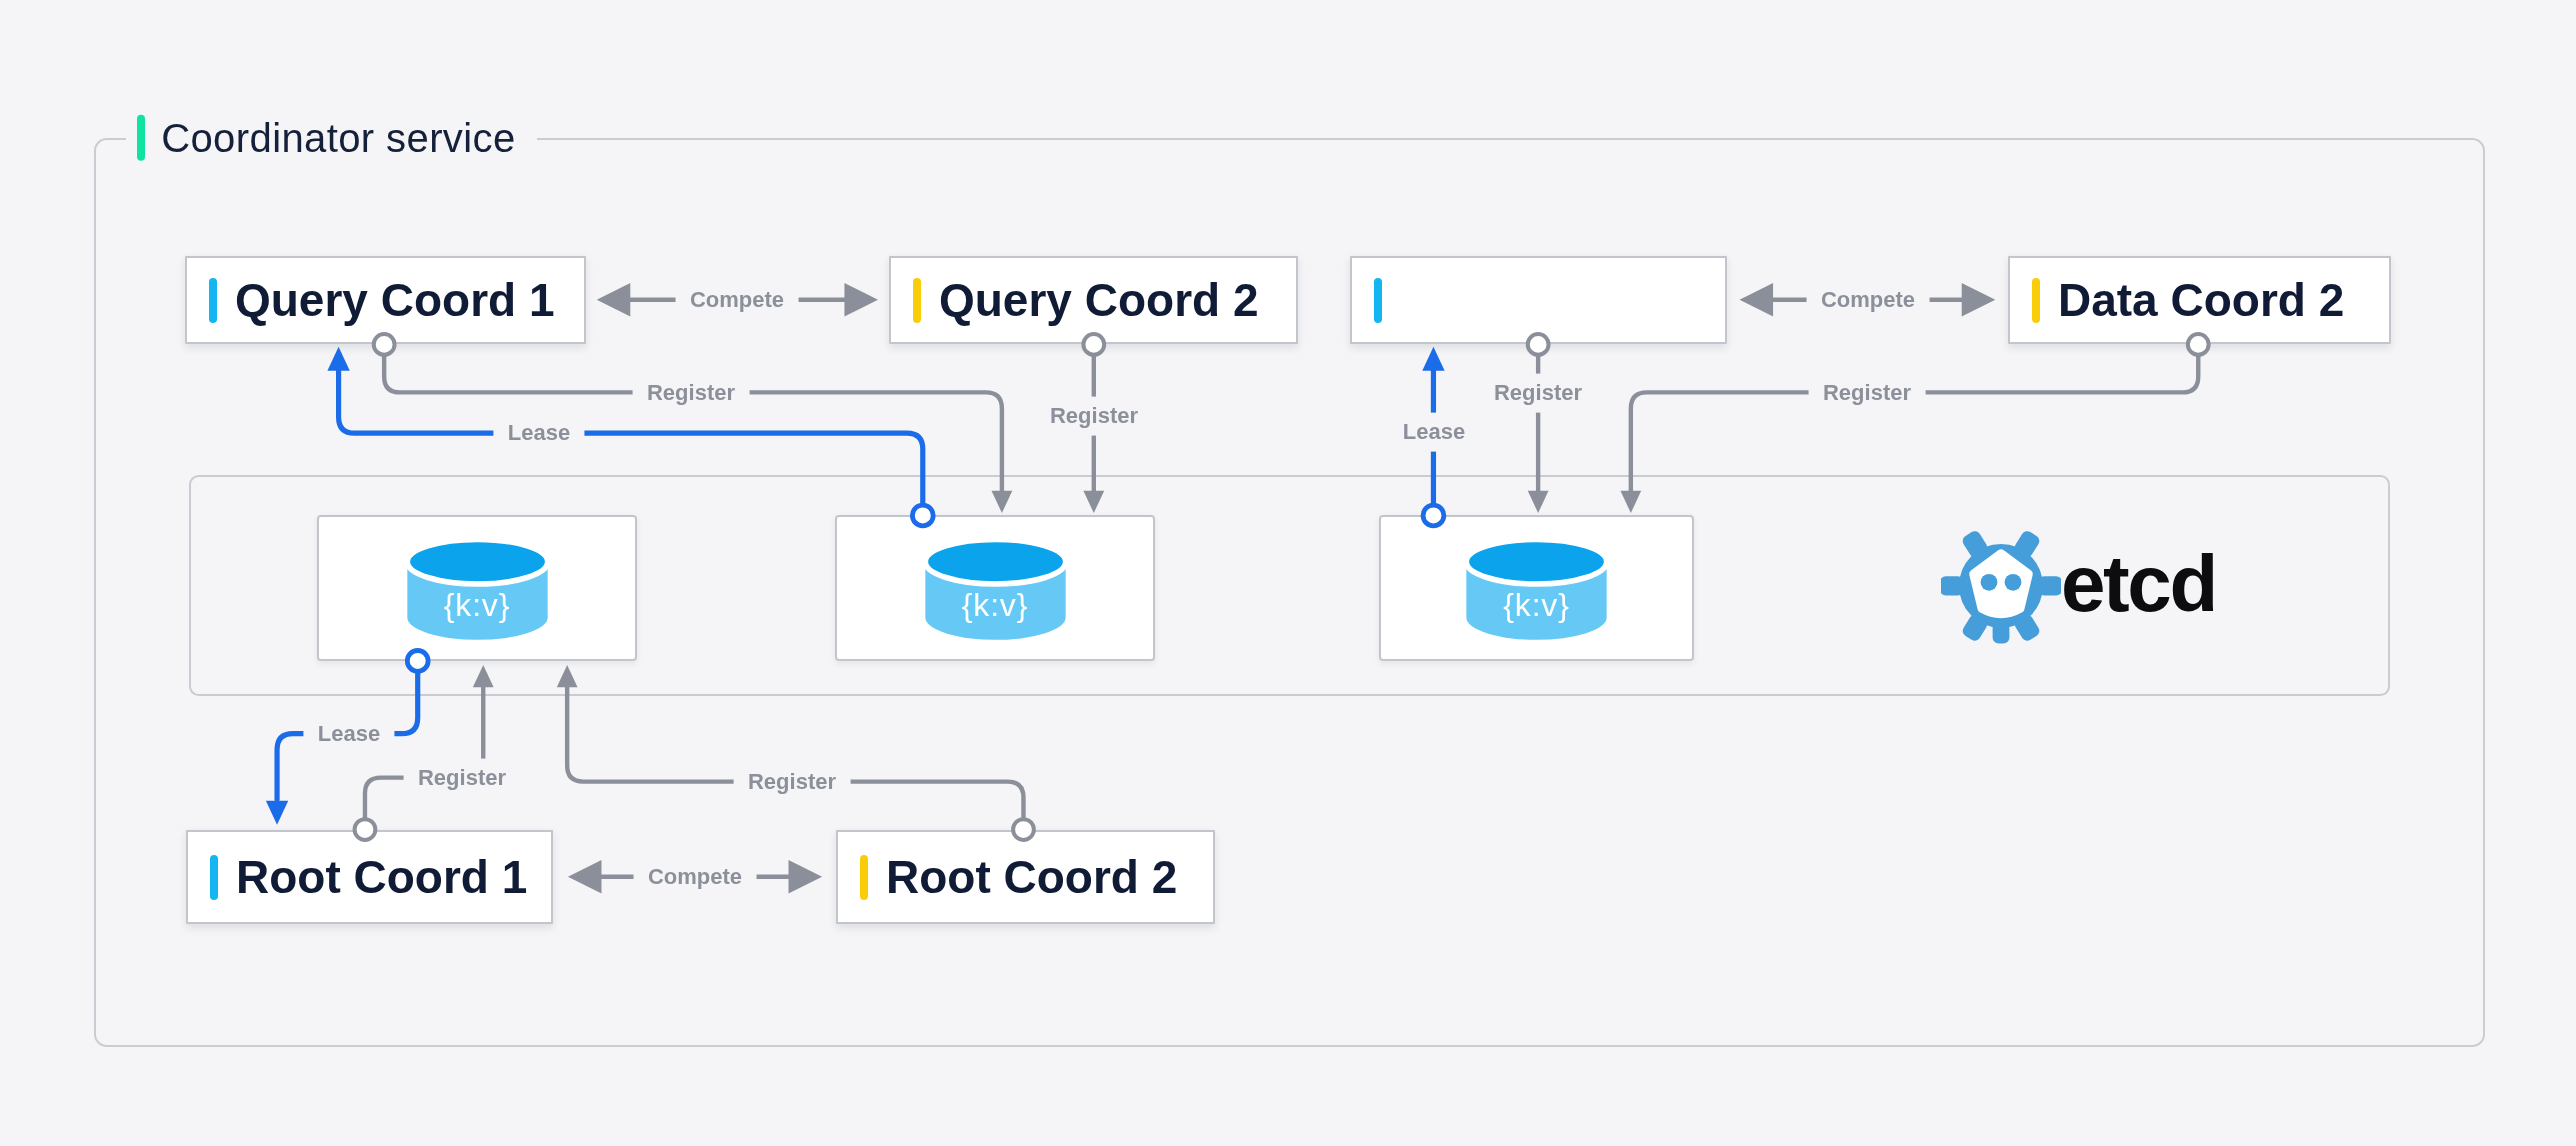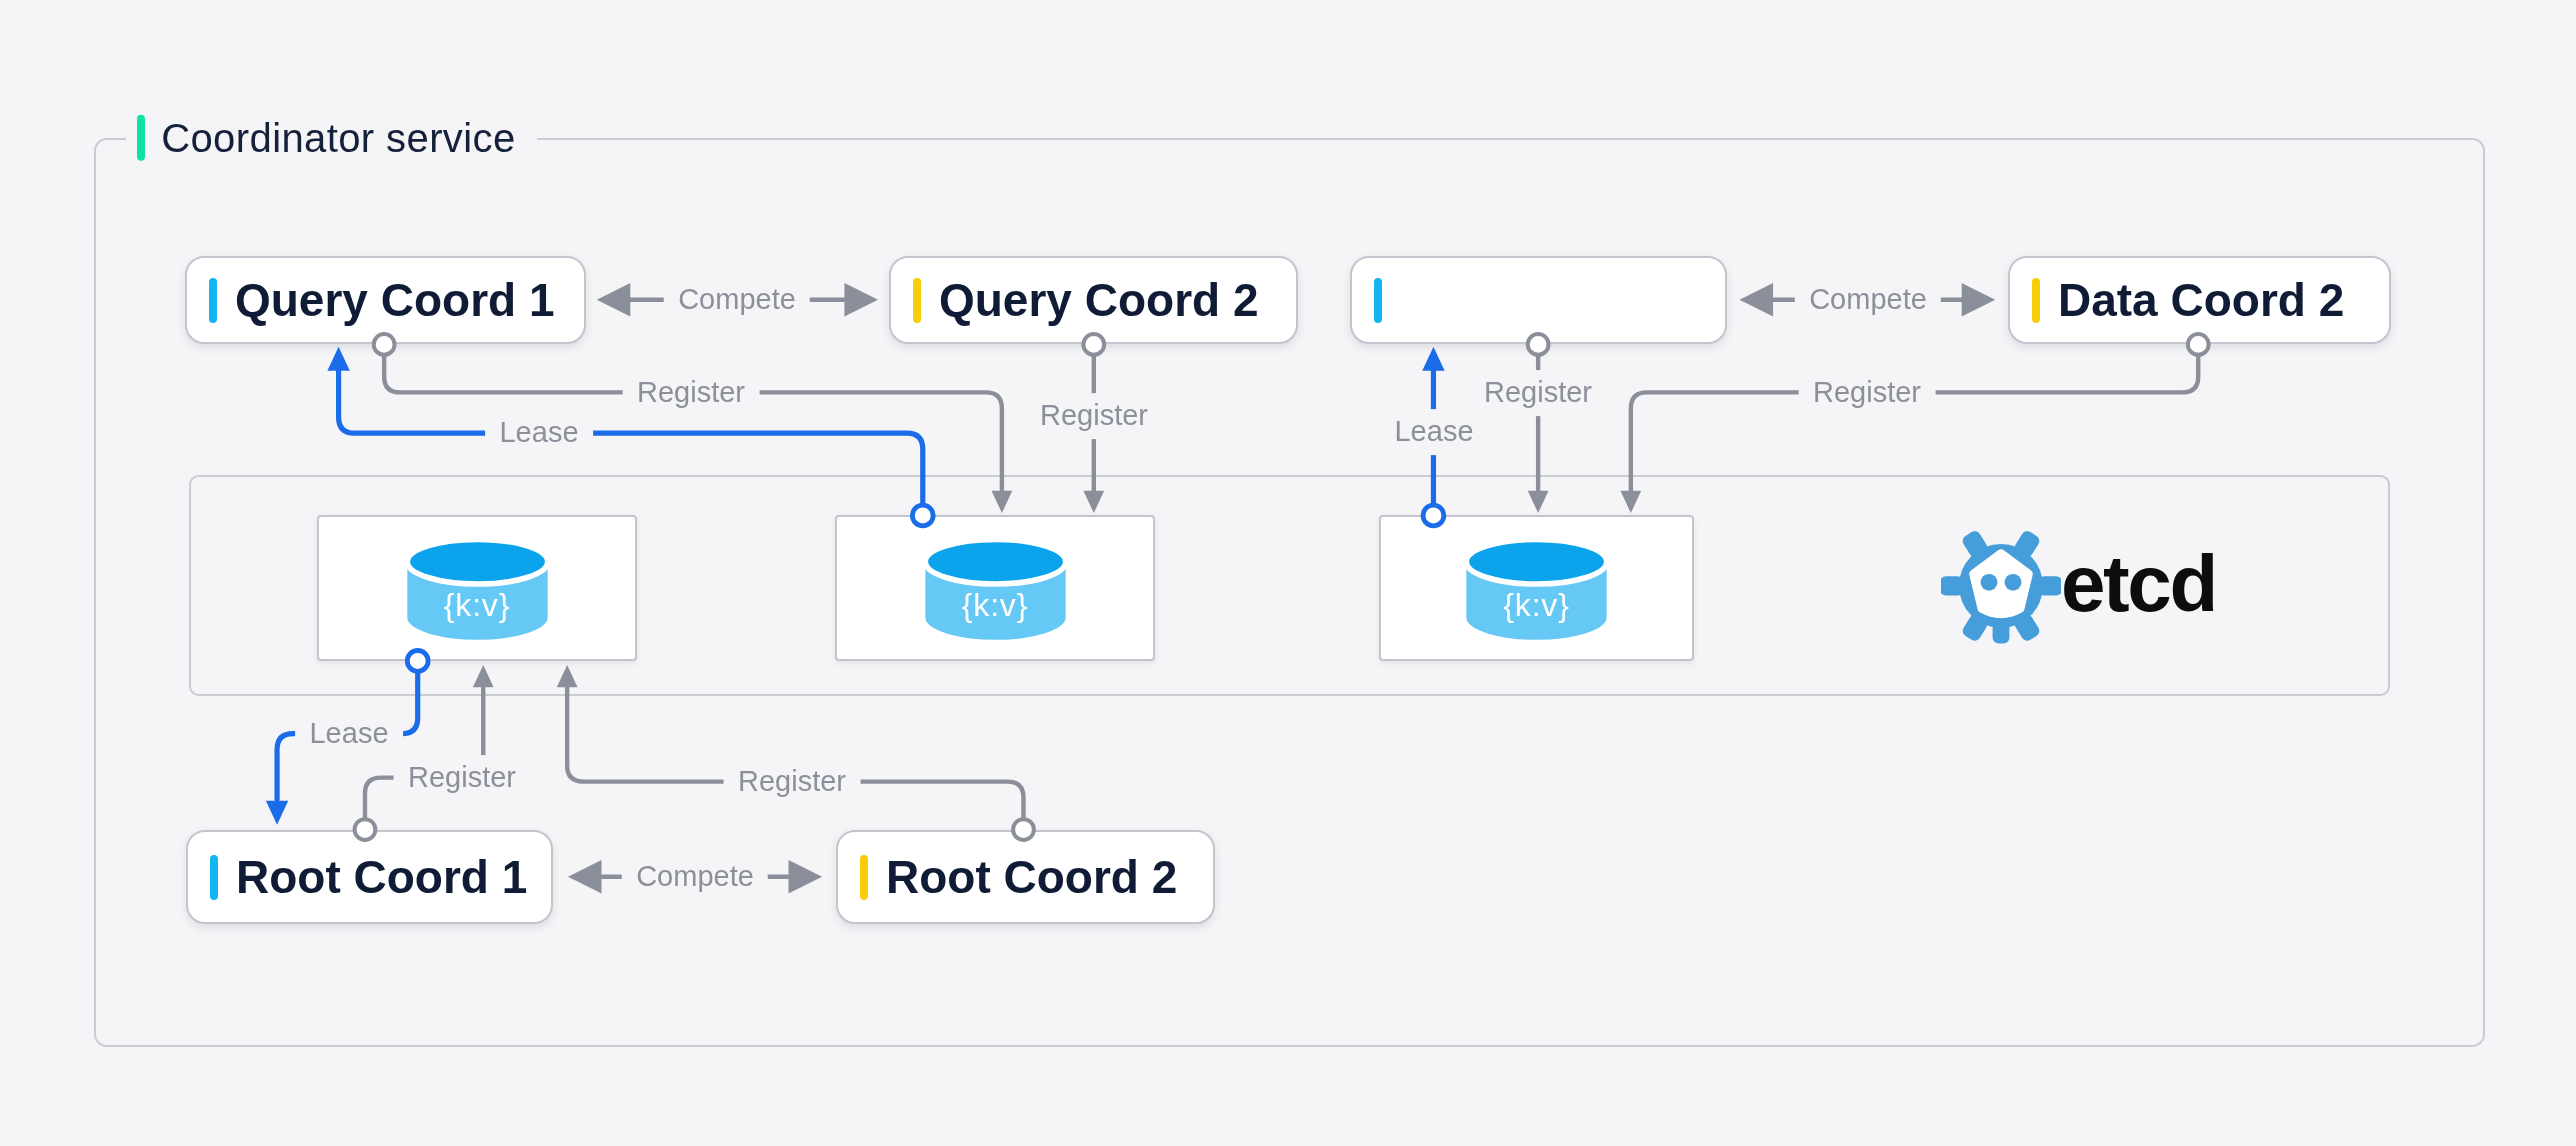--- a/index.html
+++ b/index.html
@@ -12,35 +12,35 @@
   html,body{background:var(--bg)}
   .stage{position:relative;width:2576px;height:1146px;background:var(--bg);
     font-family:"Liberation Sans","DejaVu Sans",sans-serif;overflow:hidden}
   .panel{position:absolute;border:2.4px solid var(--panelBorder);border-radius:12.8px;background:transparent}
   .outer{left:94px;top:138px;width:2391px;height:909px}
   .etcd-panel{left:189px;top:475px;width:2201px;height:221px;border-radius:9.6px}
   .title{position:absolute;left:126px;top:138px;transform:translateY(-50%);
     display:flex;align-items:center;gap:16px;background:var(--bg);padding:3.2px 21px 3.2px 11.2px;z-index:6}
   .tick{width:8px;height:46px;border-radius:4px;background:var(--green)}
   .title-text{font-size:40px;font-weight:500;color:#15203a;letter-spacing:0.4px}
-  .node{position:absolute;background:#fff;border:2.4px solid var(--boxBorder);border-radius:19px;
+  .node{position:absolute;background:#fff;border:2.4px solid var(--boxBorder);border-radius:1px;
     display:flex;align-items:center;padding-left:22.4px;gap:17.6px;z-index:2;
     box-shadow:0 3.2px 8px rgba(20,30,60,.10)}
   .accent{width:8px;height:45px;border-radius:4px;flex:none}
   .accent[data-accent="cyan"]{background:var(--cyan)}
   .accent[data-accent="yellow"]{background:var(--yellow)}
   .node-label{font-size:46px;font-weight:700;color:var(--ink);white-space:nowrap}
   .store{position:absolute;background:#fff;border:2.4px solid var(--boxBorder);border-radius:4px;
     display:flex;justify-content:center;z-index:2;box-shadow:0 2.4px 6.4px rgba(20,30,60,.07)}
   .cyl{margin-top:16px}
   .kv{position:absolute;top:70px;left:0;right:0;height:38px;text-align:center;color:#fff;
     font-size:32px;font-weight:400;letter-spacing:0.8px}
   .wires{position:absolute;left:0;top:0;z-index:3;pointer-events:none}
   .lbl{position:absolute;transform:translate(-50%,-50%);background:var(--bg);
-    padding:6.4px 14.4px;font-size:29px;font-weight:400;color:var(--grayText);z-index:4;white-space:nowrap}
+    padding:6.4px 14.4px;font-size:22px;font-weight:700;color:var(--grayText);z-index:4;white-space:nowrap}
   .brand{position:absolute;left:1941px;top:521px;display:flex;align-items:center;z-index:2}
   .etcd-name{font-size:80px;font-weight:700;color:var(--etcdInk);letter-spacing:-2.4px}
 </style>
 </head>
 <body>
 
 <div class="stage">
 
   <div class="panel outer"></div>
   <div class="title">

